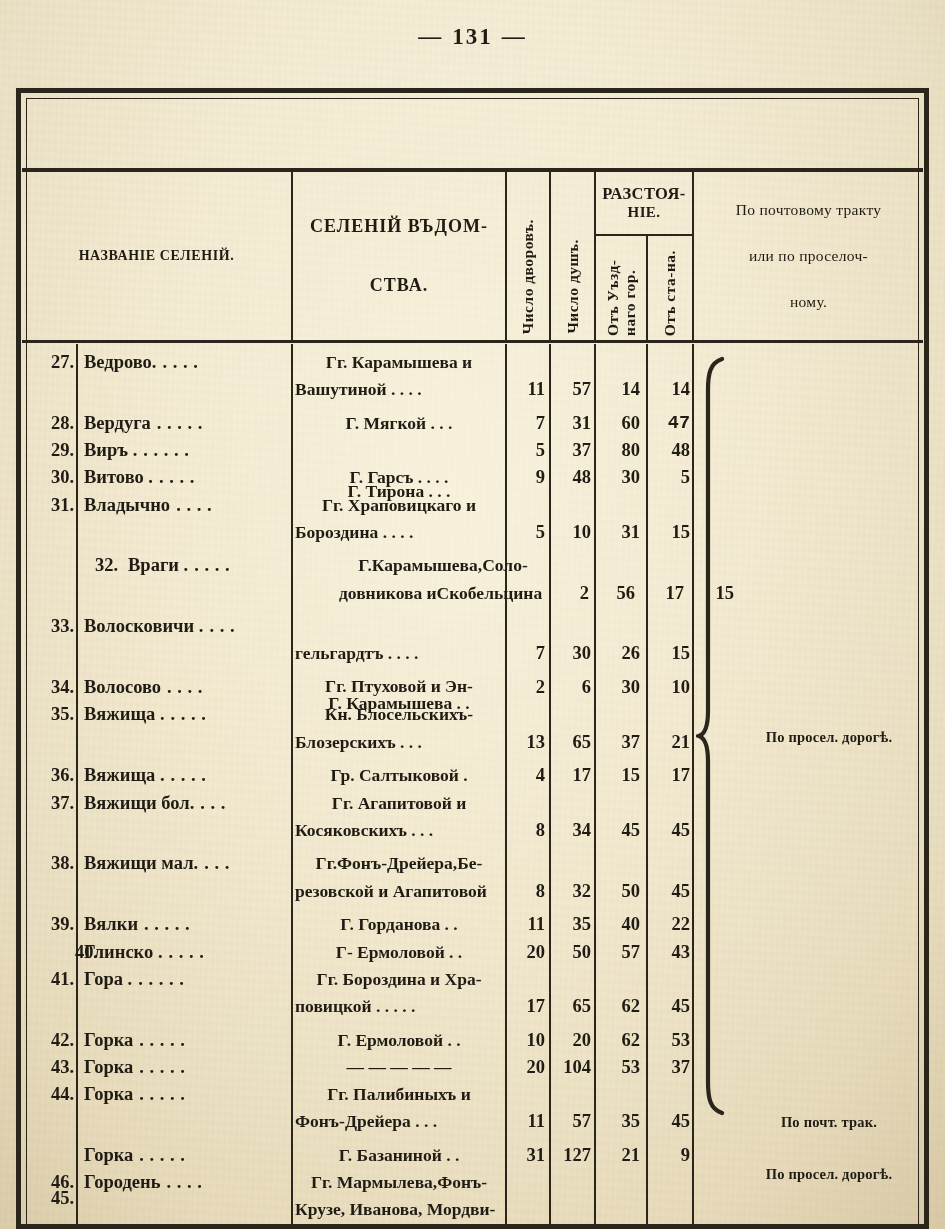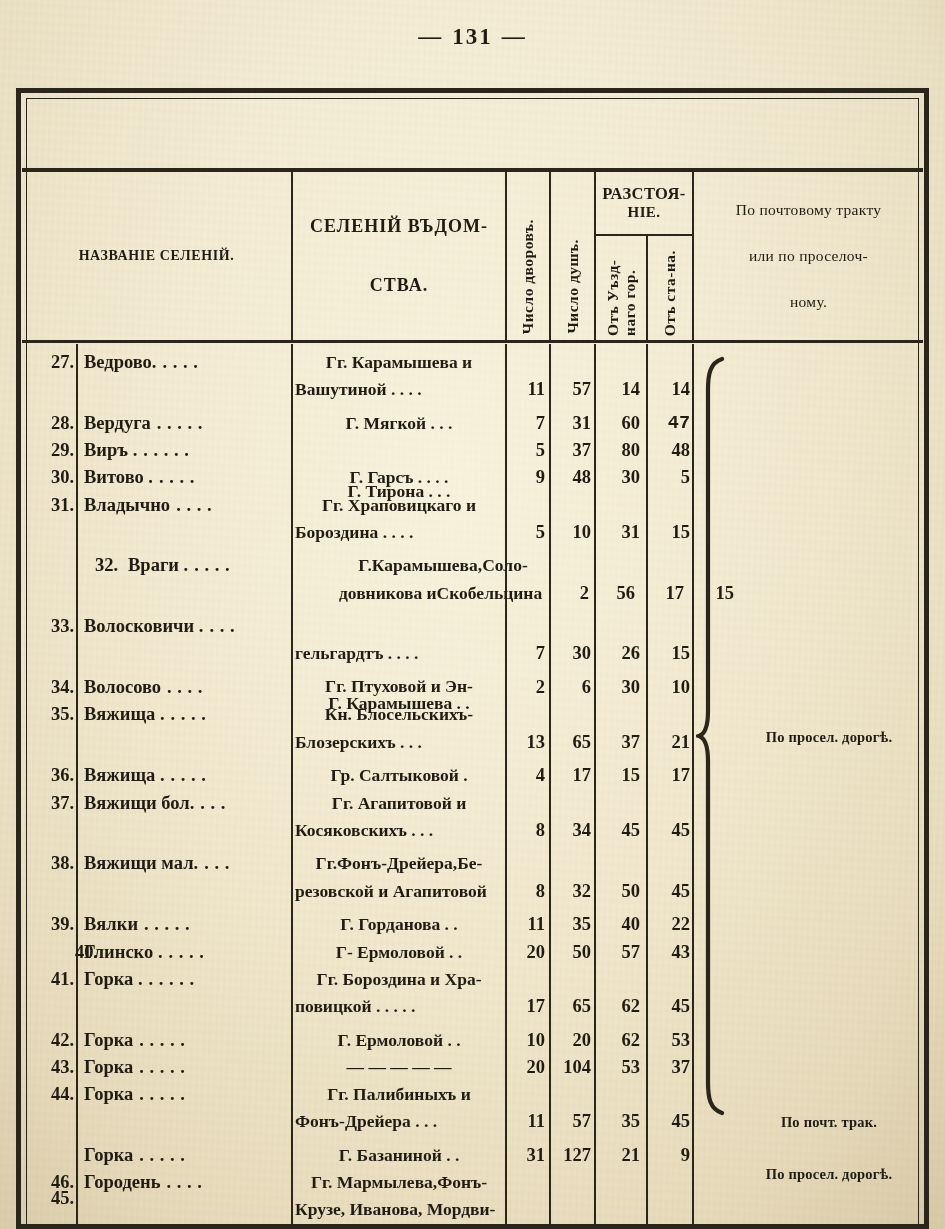--- a/index.html
+++ b/index.html
@@ -361,21 +361,21 @@
           <div class="c-num" style="top: 0px; padding-left: 24px;">40.</div>
           <div class="c-name" style="top: 0px;"><span>Глинско .</span><span class="leader" style="margin-left: 6px;">.    .    .    .</span></div>
           <div class="c-vedom ctr" style="top: 0px;">Г-  Ермоловой    .    .</div>
           <div class="c-dvor" style="top: 0px;">20</div>
           <div class="c-dush" style="top: 0px;">50</div>
           <div class="c-gor" style="top: 0px;">57</div>
           <div class="c-stan" style="top: 0px;">43</div>
         </div>
         <div class="row" style="position: absolute; left: 0px; top: 624.7px; height: 54.4px;">
           <div class="c-num" style="top: 0px;">41.</div>
-          <div class="c-name" style="top: 0px;"><span>Горка .</span><span class="leader" style="margin-left: 6px;">.    .    .    .    .</span></div>
+          <div class="c-name" style="top: 0px;"><span>Гора .</span><span class="leader" style="margin-left: 6px;">.    .    .    .    .</span></div>
           <div class="c-vedom ctr" style="top: 0px;">Гг. Бороздина и Хра-</div>
           <div class="c-vedom just" style="top: 27.2px;">повицкой .    .    .    .    .</div>
           <div class="c-dvor" style="top: 27.2px;">17</div>
           <div class="c-dush" style="top: 27.2px;">65</div>
           <div class="c-gor" style="top: 27.2px;">62</div>
           <div class="c-stan" style="top: 27.2px;">45</div>
         </div>
         <div class="row" style="position: absolute; left: 0px; top: 685.6px; height: 27.2px;">
           <div class="c-num" style="top: 0px;">42.</div>
           <div class="c-name" style="top: 0px;"><span>Горка</span><span class="leader" style="margin-left: 6px;">.    .    .    .    .</span></div>

